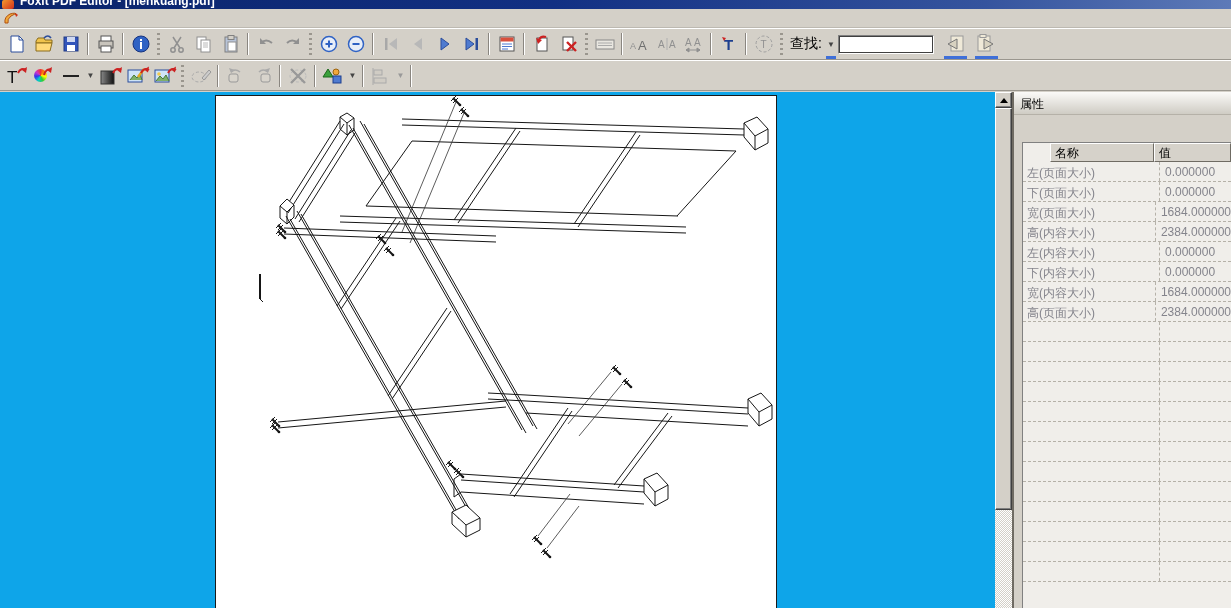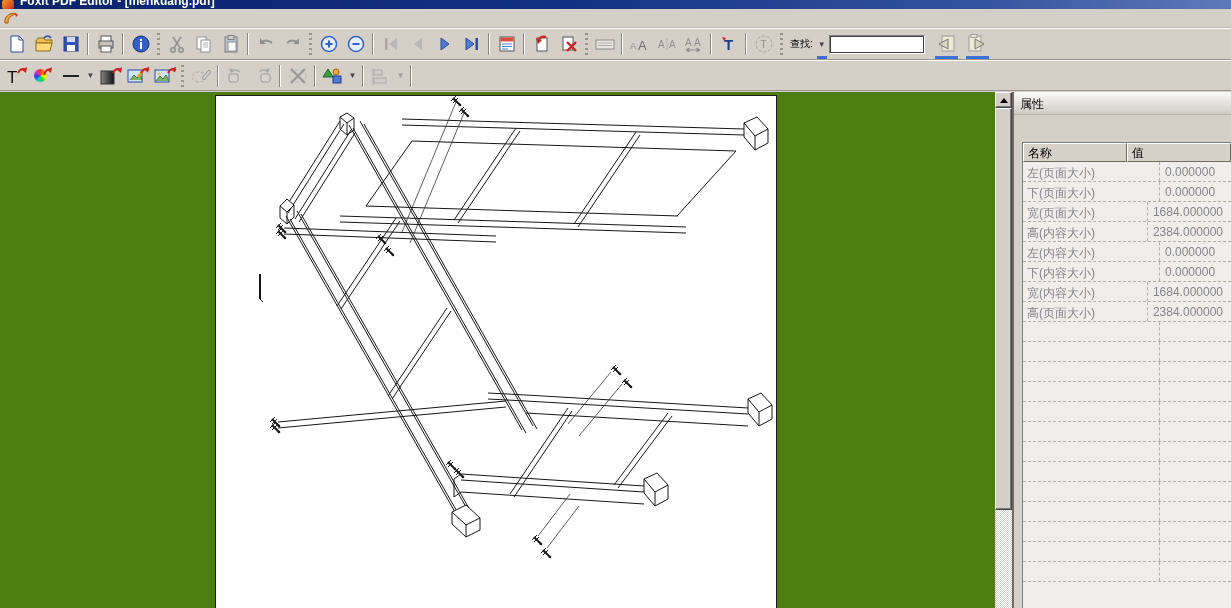--- a/index.html
+++ b/index.html
@@ -27,26 +27,26 @@
   #toolbar1 { top:28px; height:32px; }
   #toolbar2 { top:60px; height:31px; }
   .tb { width:27px; height:26px; display:flex; align-items:center; justify-content:center;
     border:1px solid transparent; position:relative; }
   .tsep { width:2px; height:22px; border-left:1px solid #8a8680; border-right:1px solid #ffffff; margin:0 3px; }
   .tgrip { width:3px; height:22px; margin:0 3px;
     background:repeating-linear-gradient(180deg,#9a968e 0 2px,#d4d0c8 2px 5px); }
   .ddarrow { font-size:8px; color:#444; width:10px; text-align:center; }
   .ddarrow.gray { color:#999; }
   .fitem::after { content:''; position:absolute; left:1px; right:1px; bottom:-3px; height:3px; background:#3f6fd8; }
-  #findlabel { font-size:10px; color:#000; margin:0 2px 0 4px; white-space:nowrap; }
+  #findlabel { font-size:14px; color:#000; margin:0 2px 0 4px; white-space:nowrap; }
   #findinput { width:96px; height:19px; border:1px solid; border-color:#808080 #fff #fff #808080;
     outline:1px solid #404040; outline-offset:-2px; background:#fff; font-size:12px; padding:0 3px; }
 
   
-  #main { position:absolute; left:0; top:92px; width:1231px; height:516px; background:#4d7c0f; }
+  #main { position:absolute; left:0; top:92px; width:1231px; height:516px; background:#0ea5e9; }
   #page { position:absolute; left:215px; top:3px; width:562px; height:513px; background:#fff;
     border:1px solid #1a1a1a; border-bottom:none; }
   #page svg { display:block; }
 
   
   #vscroll { position:absolute; left:995px; top:0; width:17px; height:516px;
     background:repeating-conic-gradient(#ffffff 0% 25%, #d4d0c8 0% 50%) 0 0/2px 2px; }
   #vs-up { position:absolute; left:0; top:0; width:17px; height:16px; background:#d4d0c8;
     border:1px solid; border-color:#fff #404040 #404040 #fff; box-shadow:inset -1px -1px 0 #808080;
     display:flex; align-items:center; justify-content:center; }
@@ -61,25 +61,25 @@
   #panel-title { height:23px; background:linear-gradient(180deg,#fbfaf8,#cfccc4);
     border-bottom:1px solid #b5b1a8; font-size:12px; color:#000; padding:4px 0 0 6px; }
   #panel-tabs { height:21px; display:flex; align-items:stretch; }
   #tab-page { font-size:11px; color:#000; padding:4px 10px 0 6px; border-right:1px solid #808080;
     box-shadow:1px 0 0 #fff; }
   #ptable { position:absolute; left:8px; top:50px; right:0; bottom:0; background:#f0eeea;
     border-left:1px solid #808080; border-top:1px solid #808080; overflow:hidden; }
   .phead { display:flex; height:19px; }
   .phead .hc { background:#d6d2ca; border:1px solid; border-color:#fff #6f6b63 #6f6b63 #fff;
     font-size:12px; color:#000; padding:1px 0 0 4px; }
-  .hc.c1 { width:104px; } .hc.c2 { flex:1; }
+  .hc.c1 { width:104px;margin-left:27px; } .hc.c2 { flex:1; }
   .prow { display:flex; height:20px; border-bottom:1px dashed #b5b1a8;gap:32px; }
   .prow .nc { width:104px; font-size:12px; color:#84848c; padding:3px 0 0 4px;
     white-space:nowrap; overflow:hidden; }
-  .prow .vc { flex:1; font-size:12px; color:#84848c; padding:3px 8px 0 5px;
+  .prow .vc { flex:1; font-size:12px; color:#84848c; padding:3px 0 0 5px;
     border-left:1px dashed #b5b1a8; white-space:nowrap; }
 </style>
 </head>
 <body>
 
 <div id="app">
 
   <div id="titlebar">
     <span class="tico"></span>
     <span class="ttxt">Foxit PDF Editor - [menkuang.pdf]</span>

